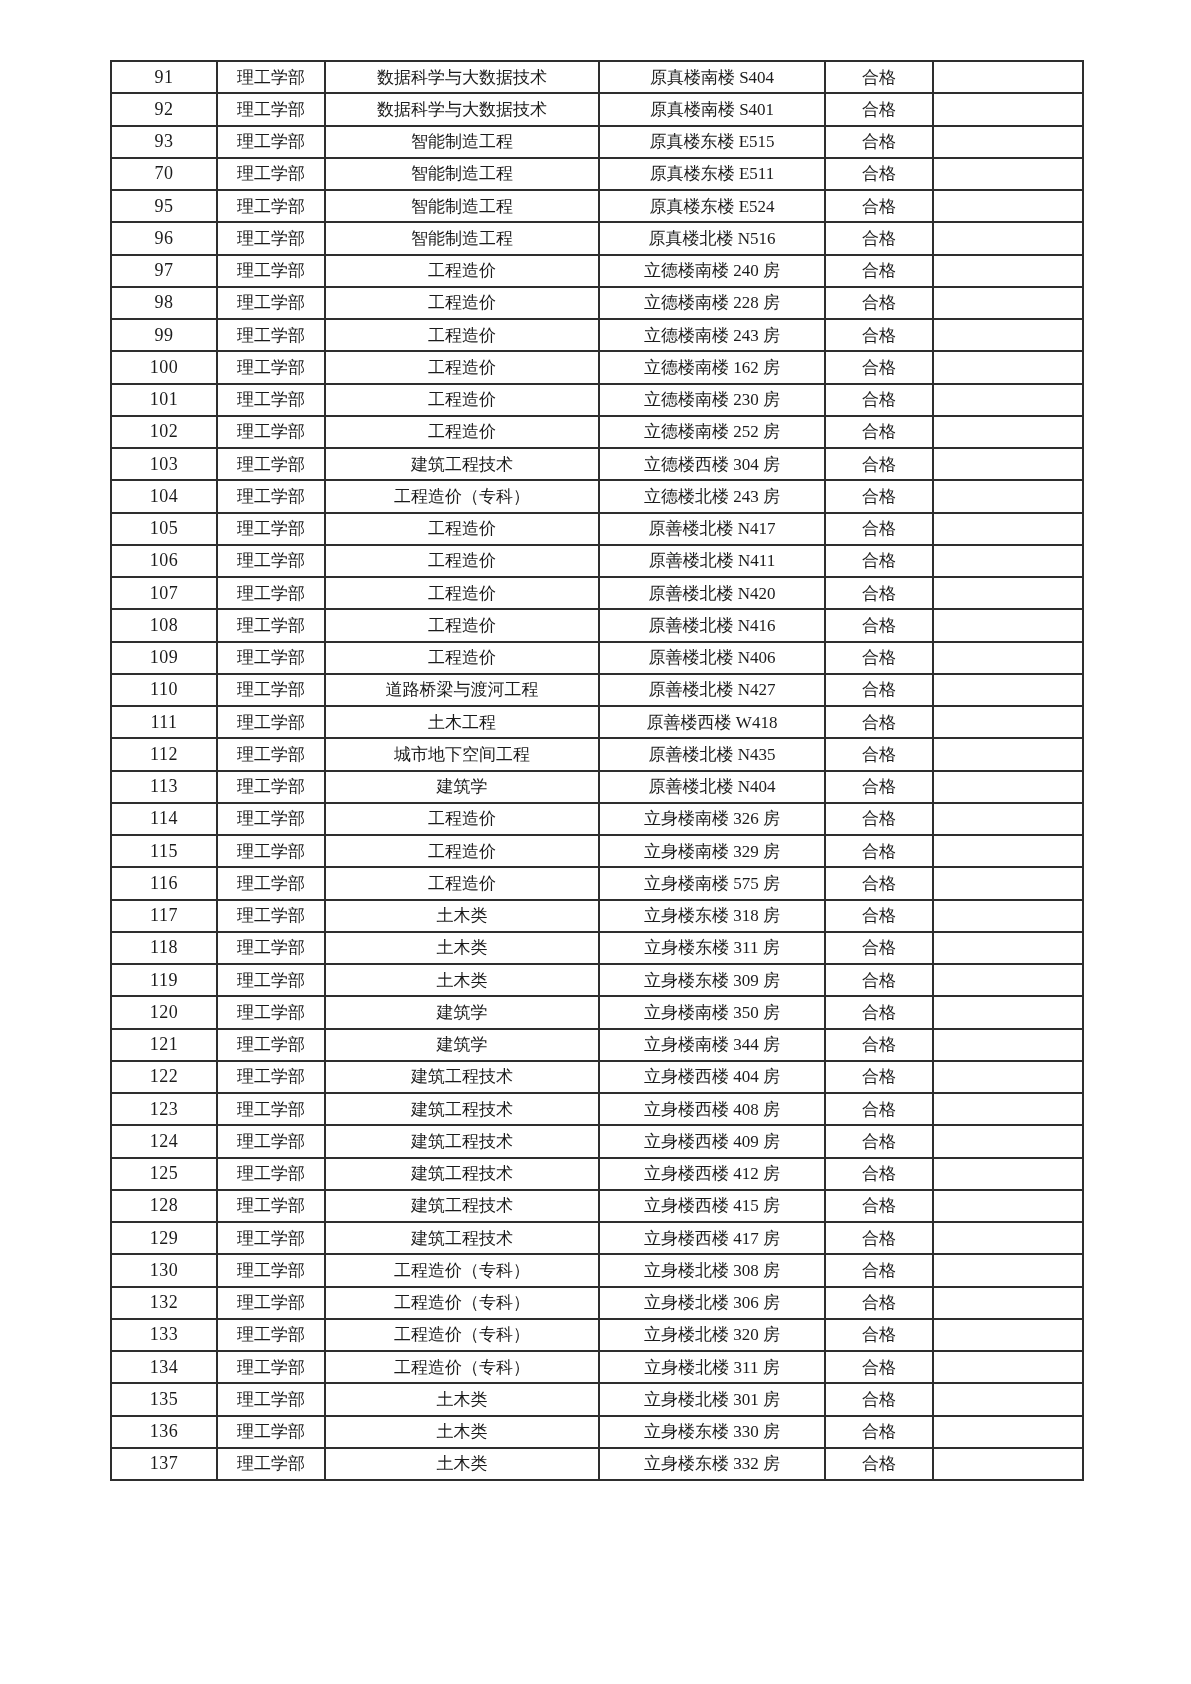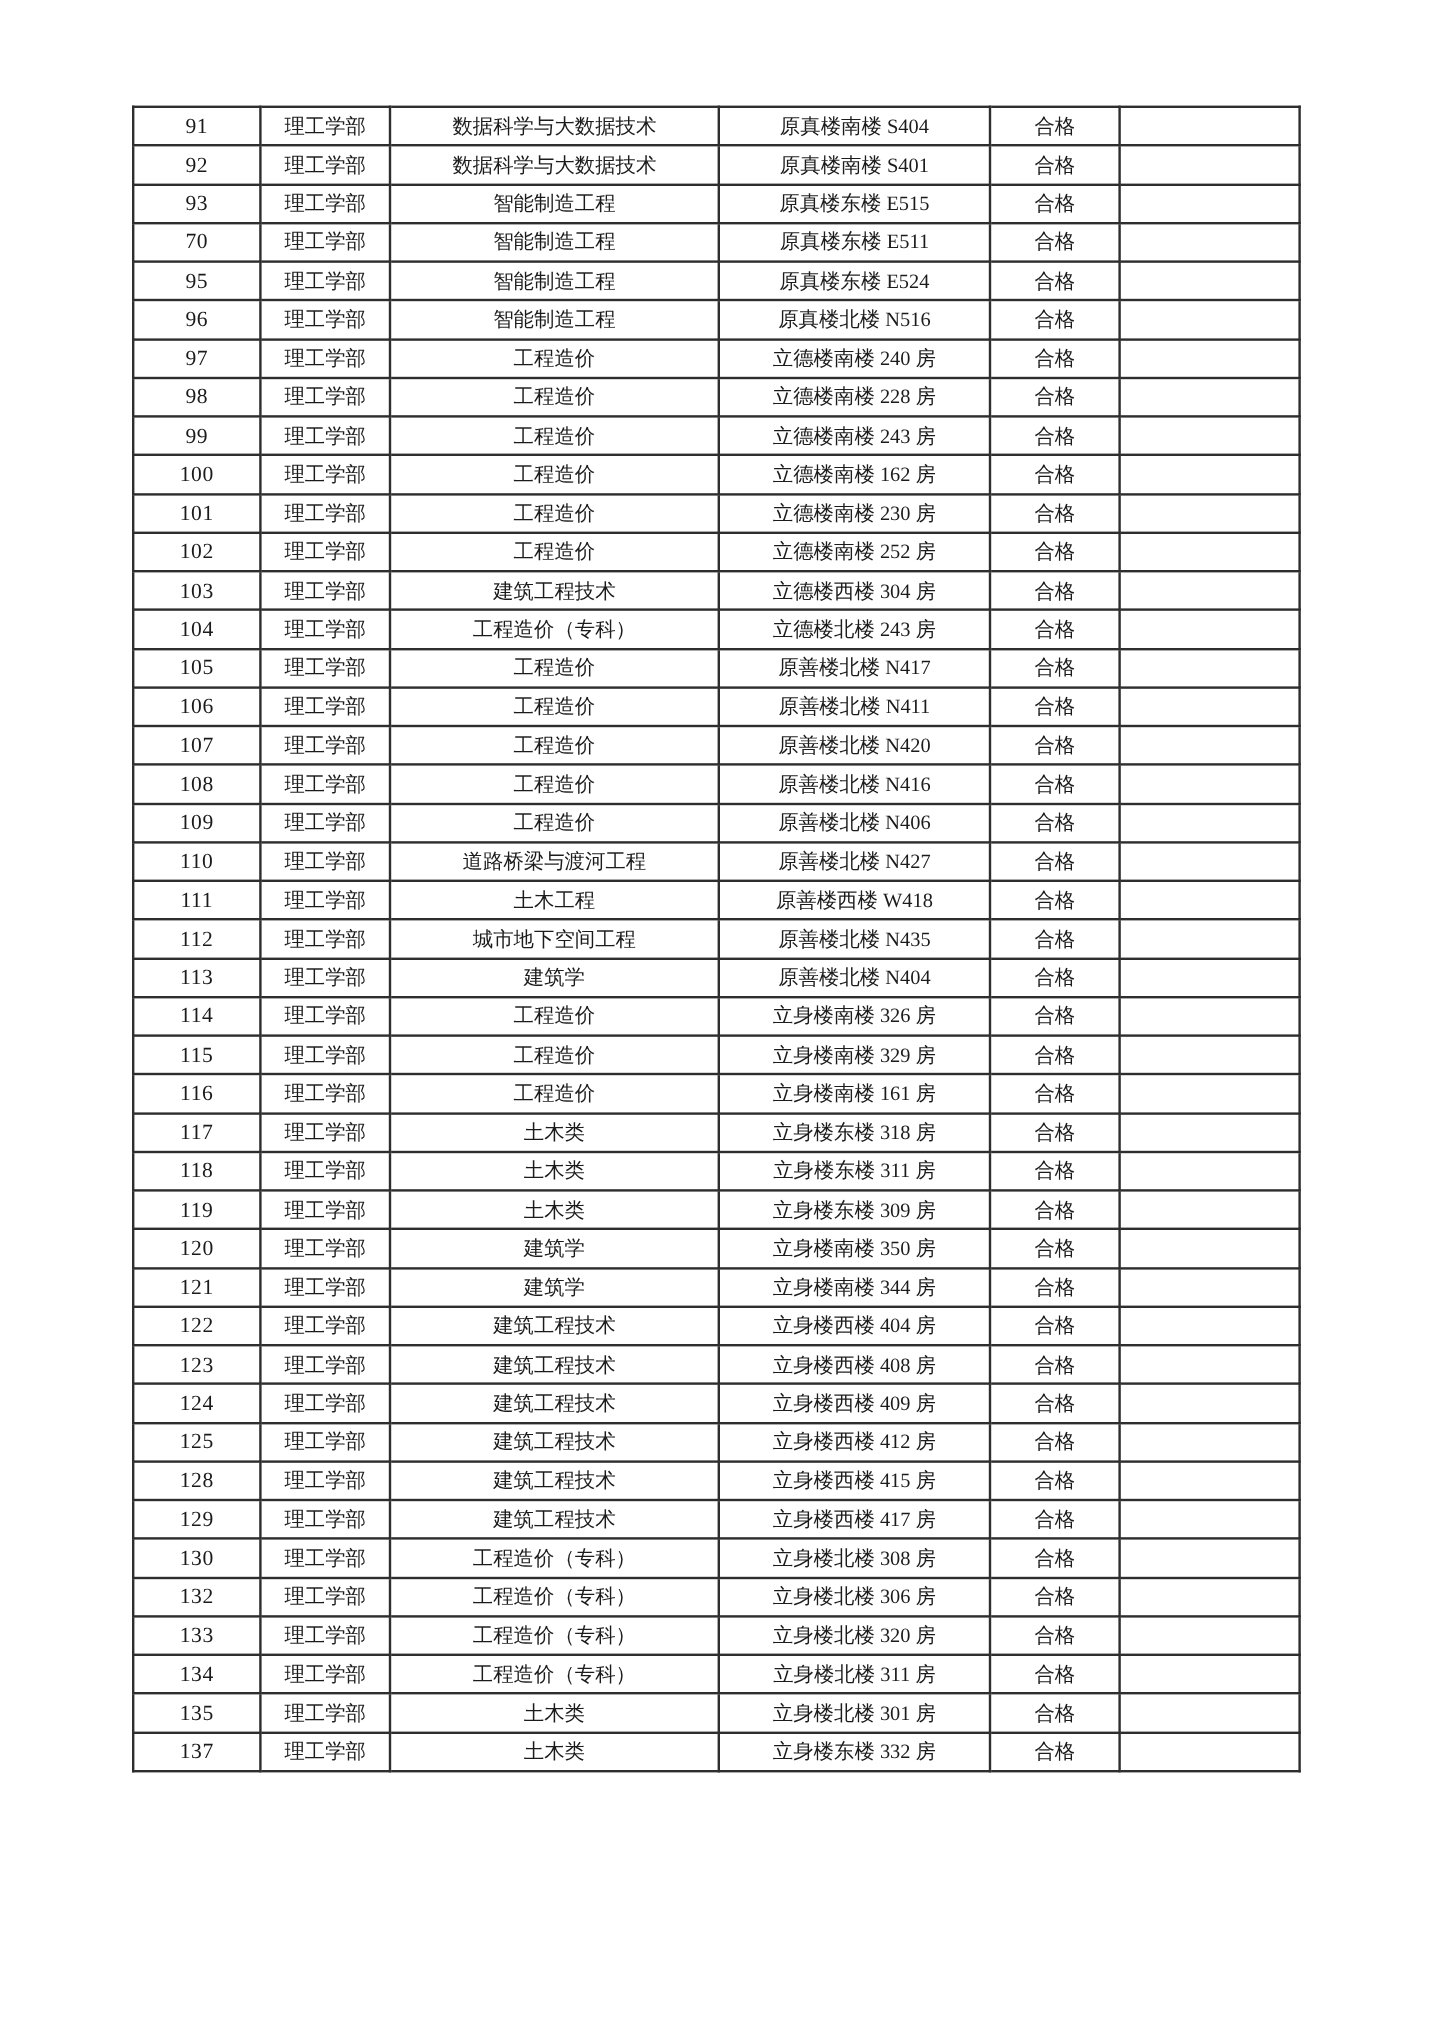--- a/index.html
+++ b/index.html
@@ -10,21 +10,21 @@
   .page {
     position: relative;
     width: 1191px;
     height: 1684px;
     background: #ffffff;
     font-family: "Liberation Serif", "DejaVu Serif", serif;
   }
   table.exam-table {
     position: absolute;
     left: 110px;
-    top: 88px;
+    top: 60px;
     width: 972px;
     border-collapse: collapse;
     table-layout: fixed;
   }
   table.exam-table col.c1 { width: 106px; }
   table.exam-table col.c2 { width: 108px; }
   table.exam-table col.c3 { width: 274px; }
   table.exam-table col.c4 { width: 226px; }
   table.exam-table col.c5 { width: 108px; }
   table.exam-table col.c6 { width: 150px; }
@@ -282,21 +282,21 @@
     <td>工程造价</td>
     <td>立身楼南楼 329 房</td>
     <td>合格</td>
     <td></td>
   </tr>
 
   <tr>
     <td class="num">116</td>
     <td>理工学部</td>
     <td>工程造价</td>
-    <td>立身楼南楼 161 房</td>
+    <td>立身楼南楼 575 房</td>
     <td>合格</td>
     <td></td>
   </tr>
 
   <tr>
     <td class="num">117</td>
     <td>理工学部</td>
     <td>土木类</td>
     <td>立身楼东楼 318 房</td>
     <td>合格</td>
@@ -434,20 +434,28 @@
 
   <tr>
     <td class="num">135</td>
     <td>理工学部</td>
     <td>土木类</td>
     <td>立身楼北楼 301 房</td>
     <td>合格</td>
     <td></td>
   </tr>
 
+  <tr>
+    <td class="num">136</td>
+    <td>理工学部</td>
+    <td>土木类</td>
+    <td>立身楼东楼 330 房</td>
+    <td>合格</td>
+    <td></td>
+  </tr>
 
   <tr>
     <td class="num">137</td>
     <td>理工学部</td>
     <td>土木类</td>
     <td>立身楼东楼 332 房</td>
     <td>合格</td>
     <td></td>
   </tr>
 </tbody>

